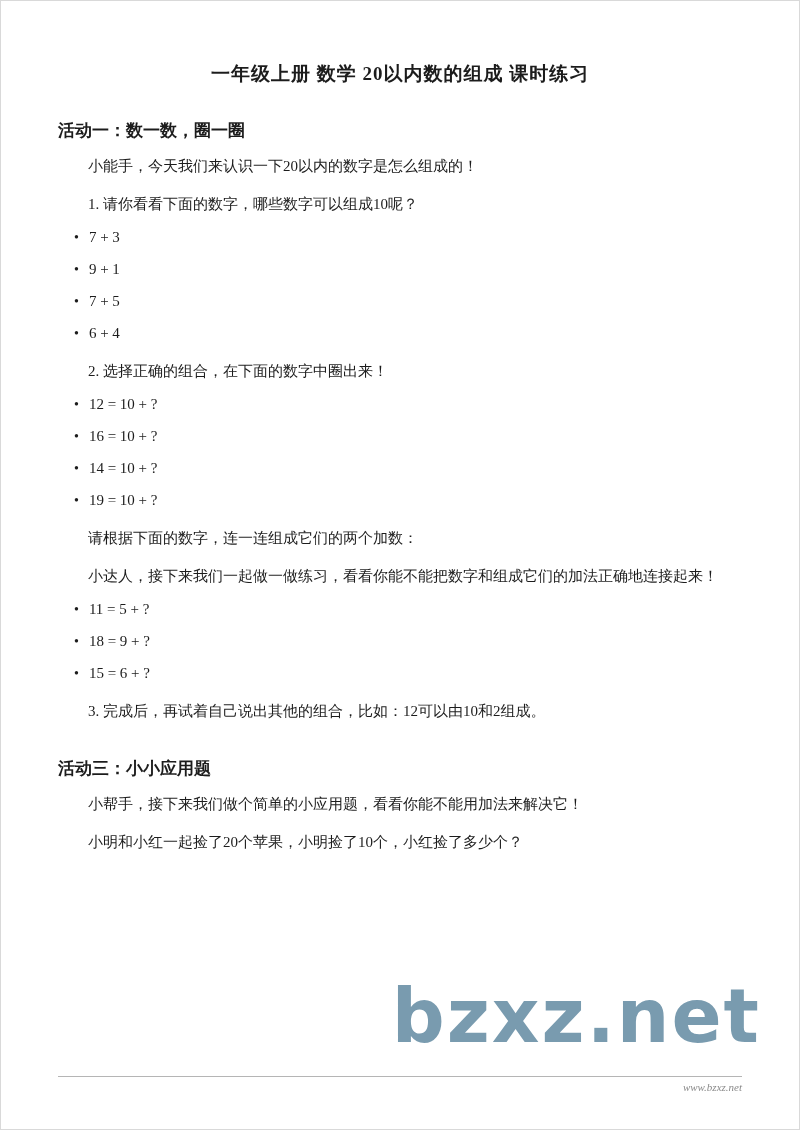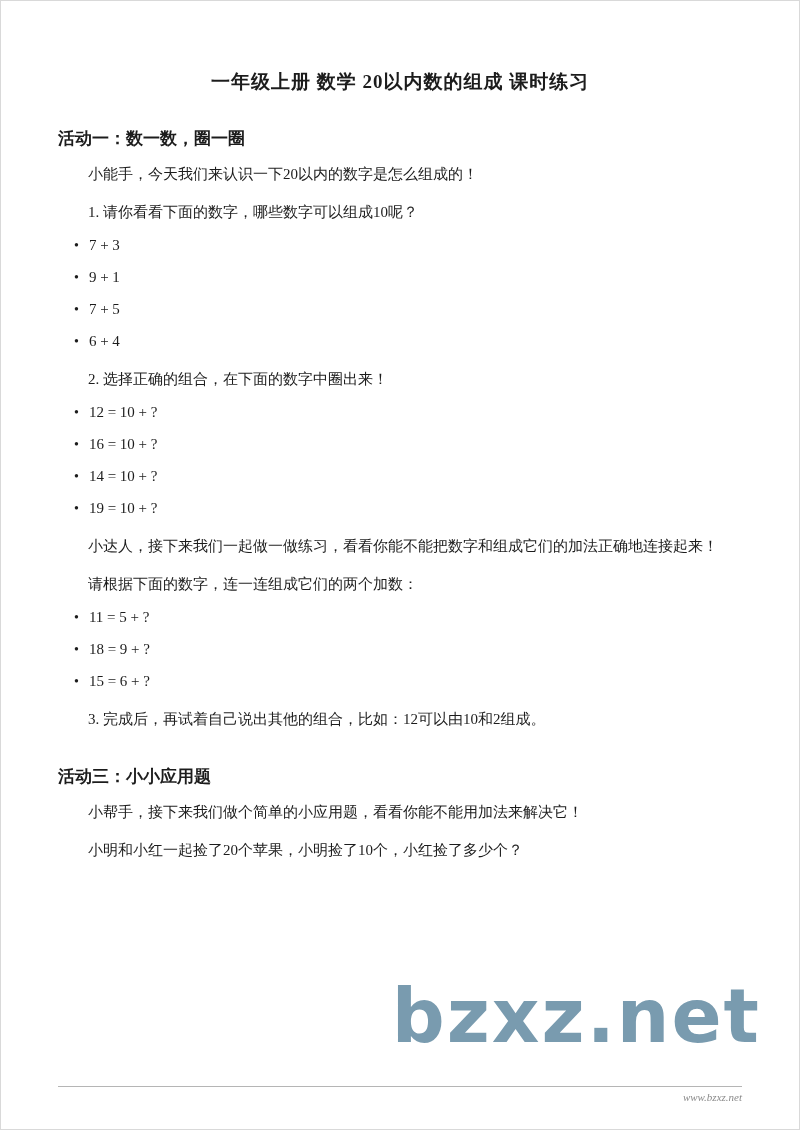--- a/index.html
+++ b/index.html
@@ -12,21 +12,21 @@
     width: 800px;
     height: 1130px;
     box-sizing: border-box;
     background: #ffffff;
     border: 1px solid #d9d9d9;
     font-family: "Liberation Serif", "DejaVu Serif", serif;
     color: #1c1c1c;
     overflow: hidden;
   }
   .title {
-    margin: 12px;
+    margin: 4px;
     padding-top: 56px;
     text-align: center;
     font-size: 19px;
     font-weight: bold;
     letter-spacing: 1px;
   }
   #content {
     padding: 0 57px;
   }
   .section-heading {
@@ -66,21 +66,21 @@
     color: #0c4a6e;
     opacity: 0.55;
     letter-spacing: 2px;
     pointer-events: none;
     user-select: none;
   }
   .footer {
     position: absolute;
     left: 57px;
     right: 57px;
-    bottom: 26px;
+    bottom: 36px;
     border-top: 1px solid #b5b5b5;
     padding-top: 4px;
     text-align: right;
   }
   .footer-text {
     font-style: italic;
     font-size: 11px;
     color: #8a8a8a;
     font-family: "Liberation Serif", "DejaVu Serif", serif;
   }
@@ -104,22 +104,22 @@
         </ul>
         <p class="para">2.  选择正确的组合，在下面的数字中圈出来！</p>
         <ul class="bullets">
           <li>12 = 10 + ?</li>
           <li>16 = 10 + ?</li>
           <li>14 = 10 + ?</li>
           <li>19 = 10 + ?</li>
         </ul>
       </section>
       <section>
+        <p class="para">请根据下面的数字，连一连组成它们的两个加数：</p>
         <p class="para">小达人，接下来我们一起做一做练习，看看你能不能把数字和组成它们的加法正确地连接起来！</p>
-        <p class="para">请根据下面的数字，连一连组成它们的两个加数：</p>
         <ul class="bullets">
           <li>11 = 5 + ?</li>
           <li>18 = 9 + ?</li>
           <li>15 = 6 + ?</li>
         </ul>
         <p class="para">3.  完成后，再试着自己说出其他的组合，比如：12可以由10和2组成。</p>
       </section>
       <section>
         <h2 class="section-heading">活动三：小小应用题</h2>
         <p class="para">小帮手，接下来我们做个简单的小应用题，看看你能不能用加法来解决它！</p>

